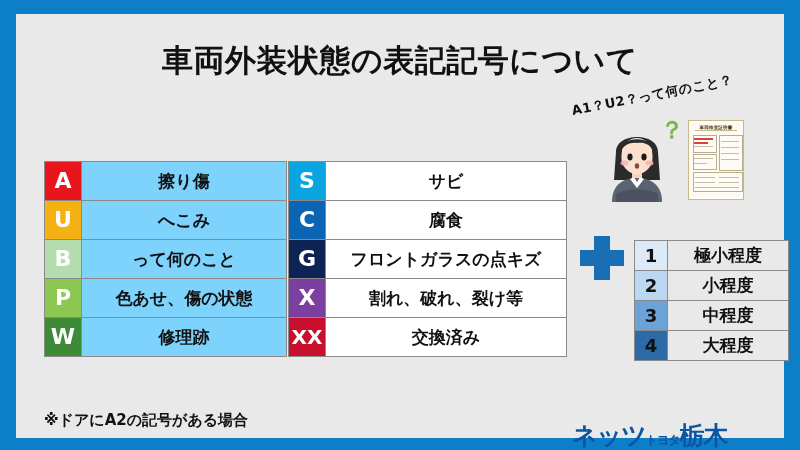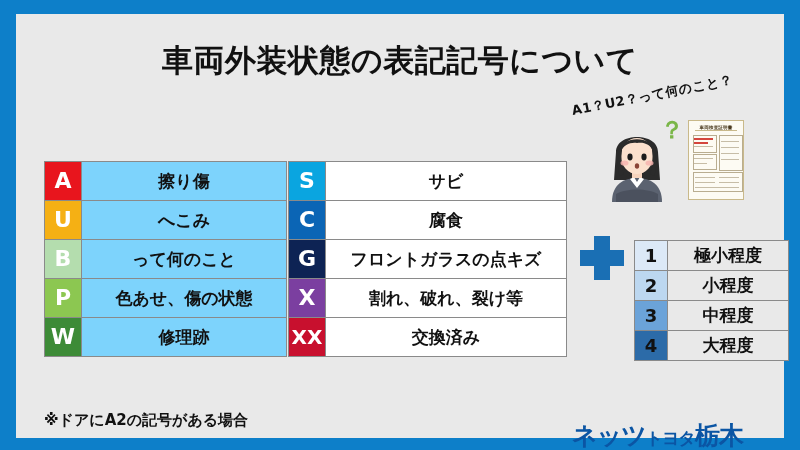--- a/index.html
+++ b/index.html
@@ -234,21 +234,21 @@
     position: relative;
   }
   #logo .netz .accent { color: #d81f2a; }
   #logo .jp {
     font-size: 25px;
     font-weight: bold;
     color: #0b55a4;
     letter-spacing: -1px;
     line-height: 1;
   }
-  #logo .jp .small { font-size: 17px; }
+  #logo .jp .small { font-size: 12px; }
 </style>
 </head>
 <body>
 
 <div id="slide">
   <div id="panel">
 
     <div id="title">車両外装状態の表記記号について</div>
 
     <div id="bubble-text">A1？U2？って何のこと？</div>

